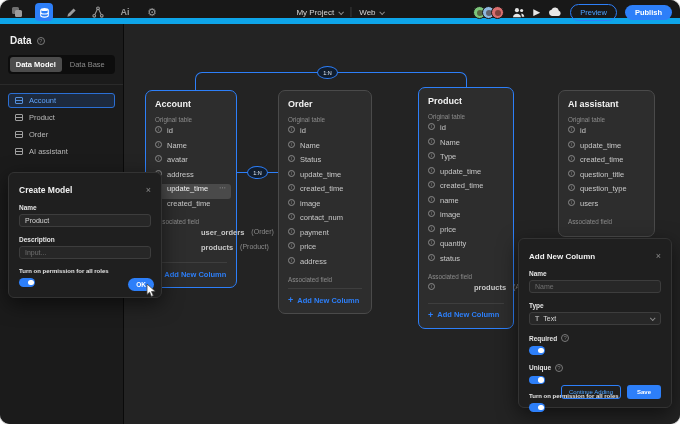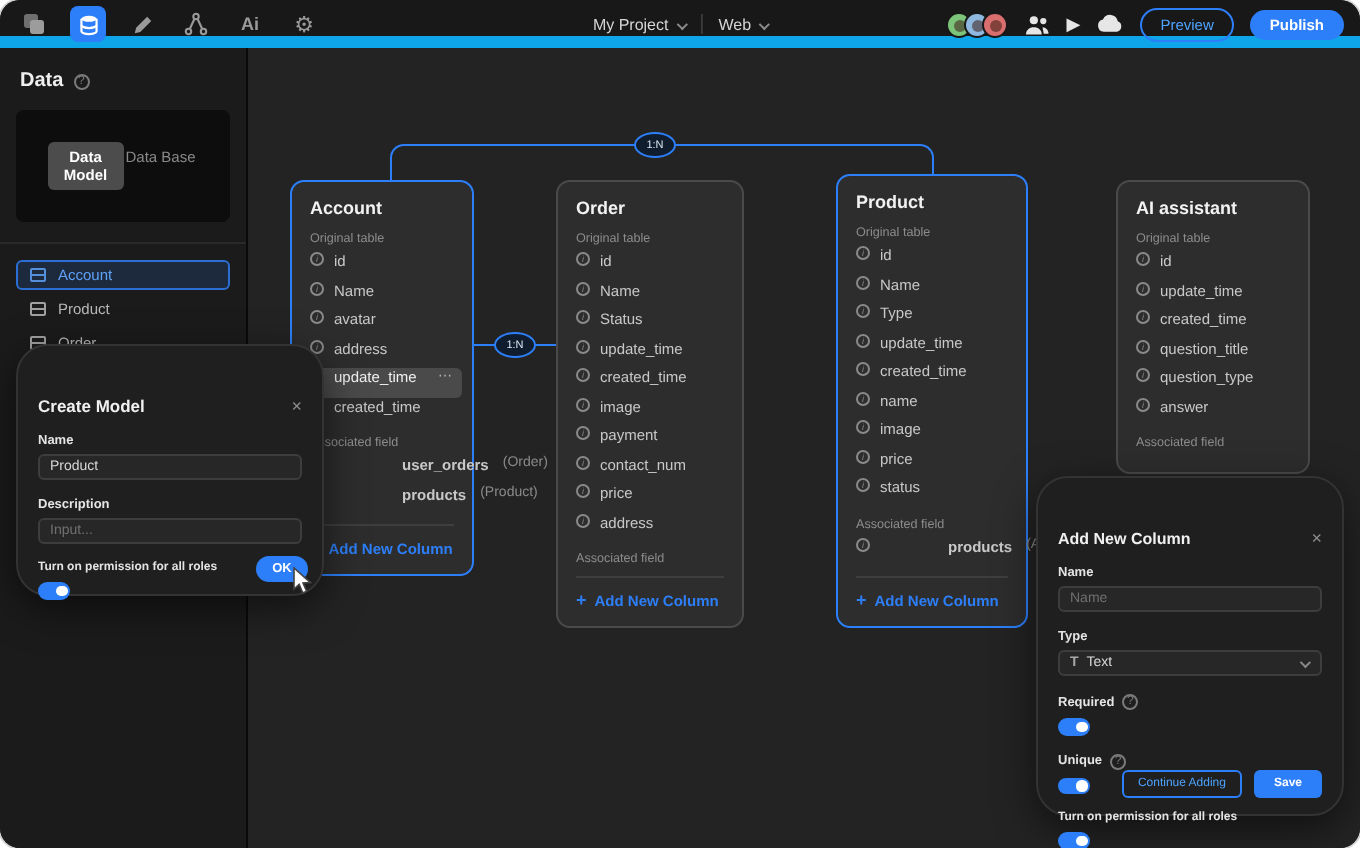--- a/index.html
+++ b/index.html
@@ -31,21 +31,21 @@
   .btn-publish { background:#2d7ff9; color:#fff; font-size:7.5px; font-weight:bold; border-radius:9px;
                  padding:3px 10px; border:none; }
 
   
   .sidebar { position:absolute; left:0; top:24px; bottom:0; width:124px; background:#1b1b1b;
              border-right:1px solid #0a0a0a; z-index:5; }
   .sb-title { display:flex; align-items:center; gap:5px; padding:11px 10px 0 10px;
               color:#f0f0f0; font-size:10px; font-weight:bold; }
   .help-ic { width:8px; height:8px; border:1px solid #7a7a7a; border-radius:50%; color:#7a7a7a;
              font-size:6px; font-weight:normal; display:flex; align-items:center; justify-content:center; }
-  .tabs { margin:9px 8px 0 8px; background:#0d0d0d; border-radius:4px; padding:16px; display:flex; }
+  .tabs { margin:9px 8px 0 8px; background:#0d0d0d; border-radius:4px; padding:2px; display:flex; }
   .tab { flex:1; text-align:center; font-size:7.5px; color:#8a8a8a; padding:3px 0; border-radius:3px; }
   .tab.active { background:#4c4c4c; color:#fff; font-weight:bold; }
   .sb-sep { height:1px; background:#2a2a2a; margin:10px 0 8px 0; }
   .model-list { padding:0 8px; display:flex; flex-direction:column; gap:2px; }
   .model-item { display:flex; align-items:center; gap:6px; height:15px; padding:0 6px;
                 color:#b8b8b8; font-size:7.5px; border-radius:3px; border:1px solid transparent; }
   .model-item.active { background:rgba(45,127,249,0.16); border-color:#2b6fd4; color:#5ea1f7; }
   .tbl-ic { width:8px; height:7px; border:1px solid currentColor; border-radius:1px;
             background:linear-gradient(currentColor,currentColor) 0 2px/100% 1px no-repeat; opacity:.85; }
   .add-model { display:flex; align-items:center; gap:4px; color:#2d7ff9; font-size:7.5px;
@@ -74,22 +74,22 @@
   .fi { width:7px; height:7px; min-width:7px; border:1px solid #8a8a8a; border-radius:50%; color:#8a8a8a;
         font-size:4.5px; display:flex; align-items:center; justify-content:center; font-style:italic; }
   .fb { font-weight:bold;margin-left:34px; }
   .ref { color:#8a8a8a; font-size:7px; margin-left:2px; }
   .dots { margin-left:auto; color:#b5b5b5; font-size:7px; letter-spacing:1px; }
   .hr { border-top:1px solid #3e3e3e; margin:5px 0 4px 0; }
   .addcol { display:flex; align-items:center; gap:4px; color:#2d7ff9; font-size:7.5px; font-weight:bold;
             padding-top:2px; }
 
   
-  .modal { position:absolute; background:#1f1f1f; border:1px solid #333; border-radius:16px;
-           box-shadow:0 6px 20px rgba(0,0,0,0.55); z-index:10; padding:25px 10px; }
+  .modal { position:absolute; background:#1f1f1f; border:1px solid #333; border-radius:6px;
+           box-shadow:0 6px 20px rgba(0,0,0,0.55); z-index:10; padding:12px 10px; }
   .modal-title-row { display:flex; align-items:center; justify-content:space-between; }
   .modal-title { color:#f0f0f0; font-size:8.5px; font-weight:bold; }
   .close-x { color:#8a8a8a; font-size:9px; }
   .fld-label { color:#e4e4e4; font-size:6.5px; font-weight:bold; margin-top:9px; display:flex;
                align-items:center; gap:4px; }
   .txt-input { margin-top:3px; height:13px; background:#272727; border:1px solid #3d3d3d; border-radius:3px;
                display:flex; align-items:center; padding:0 5px; color:#d8d8d8; font-size:7px; }
   .txt-input.ph { color:#707070; }
   .select { justify-content:flex-start; gap:4px; position:relative; }
   .type-ic { color:#a8a8a8; font-size:7px; font-weight:bold; }
@@ -282,25 +282,25 @@
       <div class="frow">
         <span class="fi">i</span>
         <span class="fl">created_time</span>
       </div>
       <div class="frow">
         <span class="fi">i</span>
         <span class="fl">image</span>
       </div>
       <div class="frow">
         <span class="fi">i</span>
+        <span class="fl">contact_num</span>
+      </div>
+      <div class="frow">
+        <span class="fi">i</span>
         <span class="fl">payment</span>
-      </div>
-      <div class="frow">
-        <span class="fi">i</span>
-        <span class="fl">contact_num</span>
       </div>
       <div class="frow">
         <span class="fi">i</span>
         <span class="fl">price</span>
       </div>
       <div class="frow">
         <span class="fi">i</span>
         <span class="fl">address</span>
       </div>
       <div class="sec">Associated field</div>
@@ -337,20 +337,24 @@
       <div class="frow">
         <span class="fi">i</span>
         <span class="fl">image</span>
       </div>
       <div class="frow">
         <span class="fi">i</span>
         <span class="fl">price</span>
       </div>
       <div class="frow">
         <span class="fi">i</span>
+        <span class="fl">quantity</span>
+      </div>
+      <div class="frow">
+        <span class="fi">i</span>
         <span class="fl">status</span>
       </div>
       <div class="sec">Associated field</div>
       <div class="frow">
         <span class="fi">i</span>
         <span class="fl fb">products</span>
         <span class="ref">(Account)</span>
       </div>
       <div class="hr"></div>
       <div class="addcol"><span class="plus">+</span>Add New Column</div>
@@ -373,21 +377,21 @@
       <div class="frow">
         <span class="fi">i</span>
         <span class="fl">question_title</span>
       </div>
       <div class="frow">
         <span class="fi">i</span>
         <span class="fl">question_type</span>
       </div>
       <div class="frow">
         <span class="fi">i</span>
-        <span class="fl">answer</span>
+        <span class="fl">users</span>
       </div>
       <div class="sec">Associated field</div>
     </section>
 
   <div class="modal create-modal">
     <div class="modal-title-row">
       <span class="modal-title">Create Model</span>
       <span class="close-x">×</span>
     </div>
     <div class="fld-label">Name</div>

